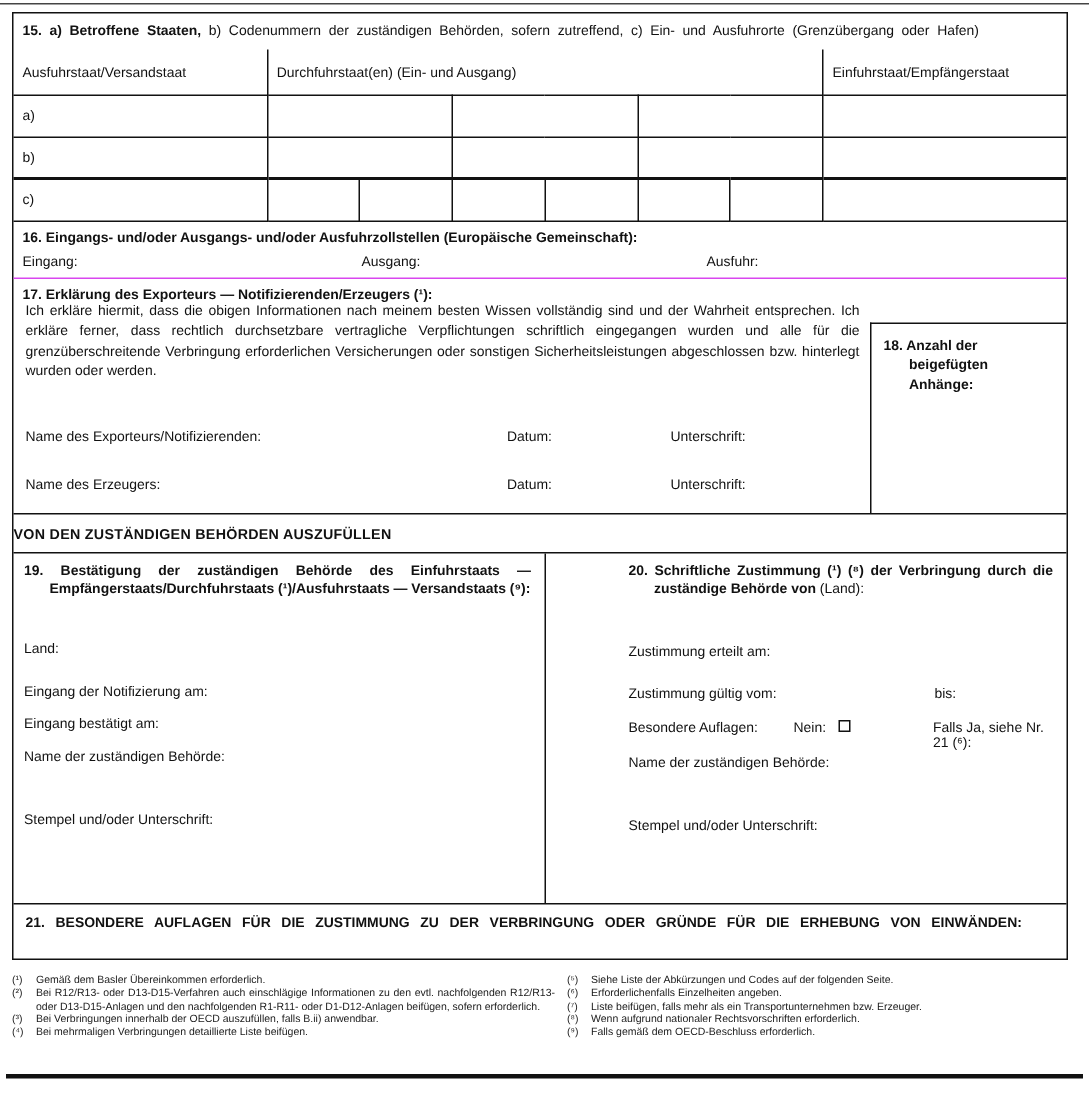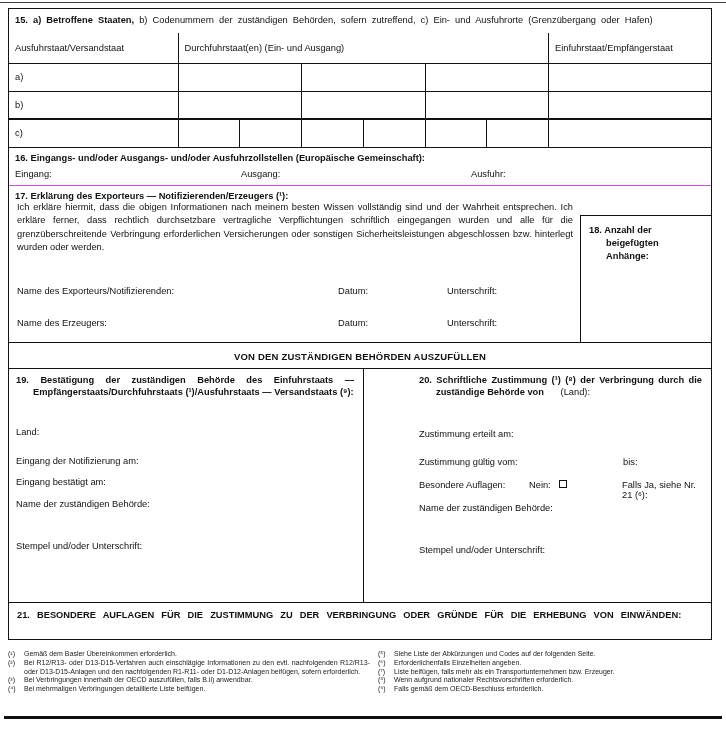--- a/index.html
+++ b/index.html
@@ -30,29 +30,29 @@
   .s17 { height:157px; border-top:1px solid #d946ef; position:relative; font-size:9.3px; }
   .s17h { position:absolute; top:5px; left:6px; font-weight:bold; }
   .s17p { position:absolute; top:15px; left:8px; width:556px; text-align:justify; line-height:13.6px; }
   .nrow { position:absolute; left:8px; width:556px; height:12px; }
   .nrow .dat { position:absolute; left:297px; top:0;margin-left:24px; }
   .nrow .sig { position:absolute; left:382px; top:0;margin-left:48px; }
   .box18 { position:absolute; left:571px; top:29px; right:0; bottom:0; border-left:1px solid #111; border-top:1px solid #111; }
   .box18 .t { margin:8px 6px 0 8px; font-weight:bold; width:92px; padding-left:17px; text-indent:-17px; line-height:13px; }
 
   
-  .banner { height:26px; border-top:1px solid #111; text-align:center; font-weight:bold; font-size:9.5px; padding-top:8px; letter-spacing:.2px; }
+  .banner { height:26px; border-top:1px solid #111; font-weight:bold; font-size:9.5px; padding-top:8px; letter-spacing:.2px; }
 
   
   .cols { height:234px; border-top:1px solid #111; display:flex;gap:48px; }
   .c19 { width:355px; border-right:1px solid #111; position:relative; font-size:9.3px; }
   .c20 { flex:1; position:relative; font-size:9.3px; }
   .ctitle { position:absolute; top:5px; left:7px; right:9px; font-weight:bold; text-align:justify; line-height:12.5px; padding-left:17px; text-indent:-17px; }
   .fld { position:absolute; left:7px; right:7px; height:12px; }
-  .reg { font-weight:normal;margin-left:14px; }
+  .reg { font-weight:normal; }
   .cb { display:inline-block; width:8px; height:8px; border:1px solid #111; vertical-align:-1px; }
   .abs { position:absolute; top:0; }
 
   
   .s21 { height:40px; border-top:1px solid #111; padding:7px 8px 0 8px; font-weight:bold; font-size:9.3px; word-spacing:4.5px; white-space:nowrap; overflow:hidden; }
 
   
   .fns { position:absolute; left:8px; top:650px; width:704px; display:flex; font-size:7px; line-height:8.8px; color:#1a1a1a; }
   .fncol-l { width:362px; }
   .fncol-r { flex:1; padding-left:8px; }

